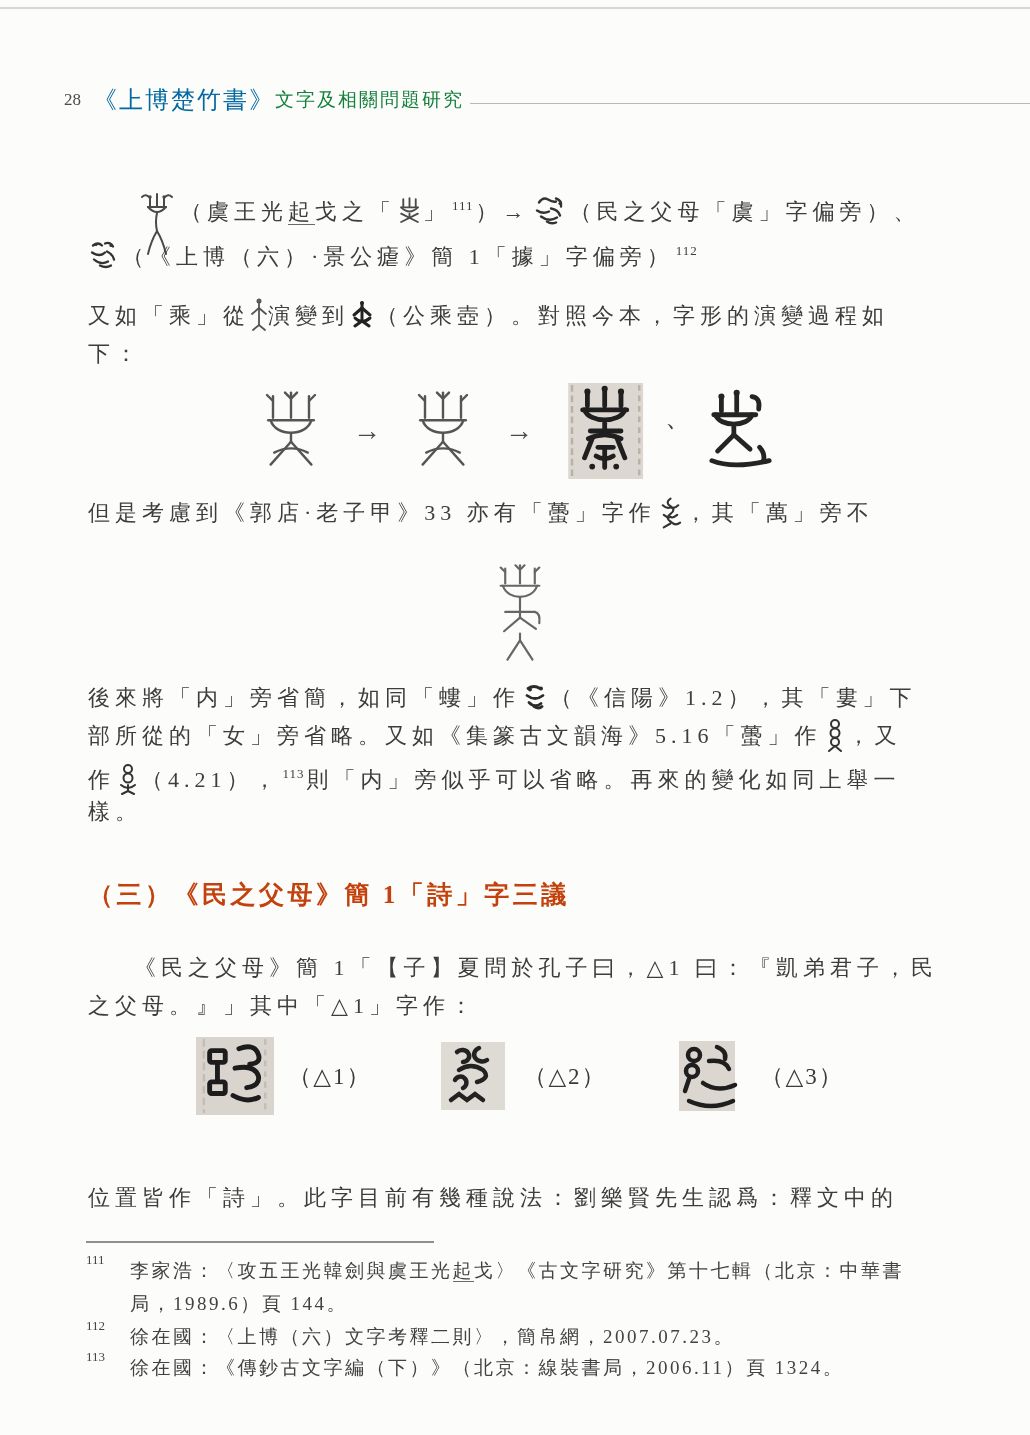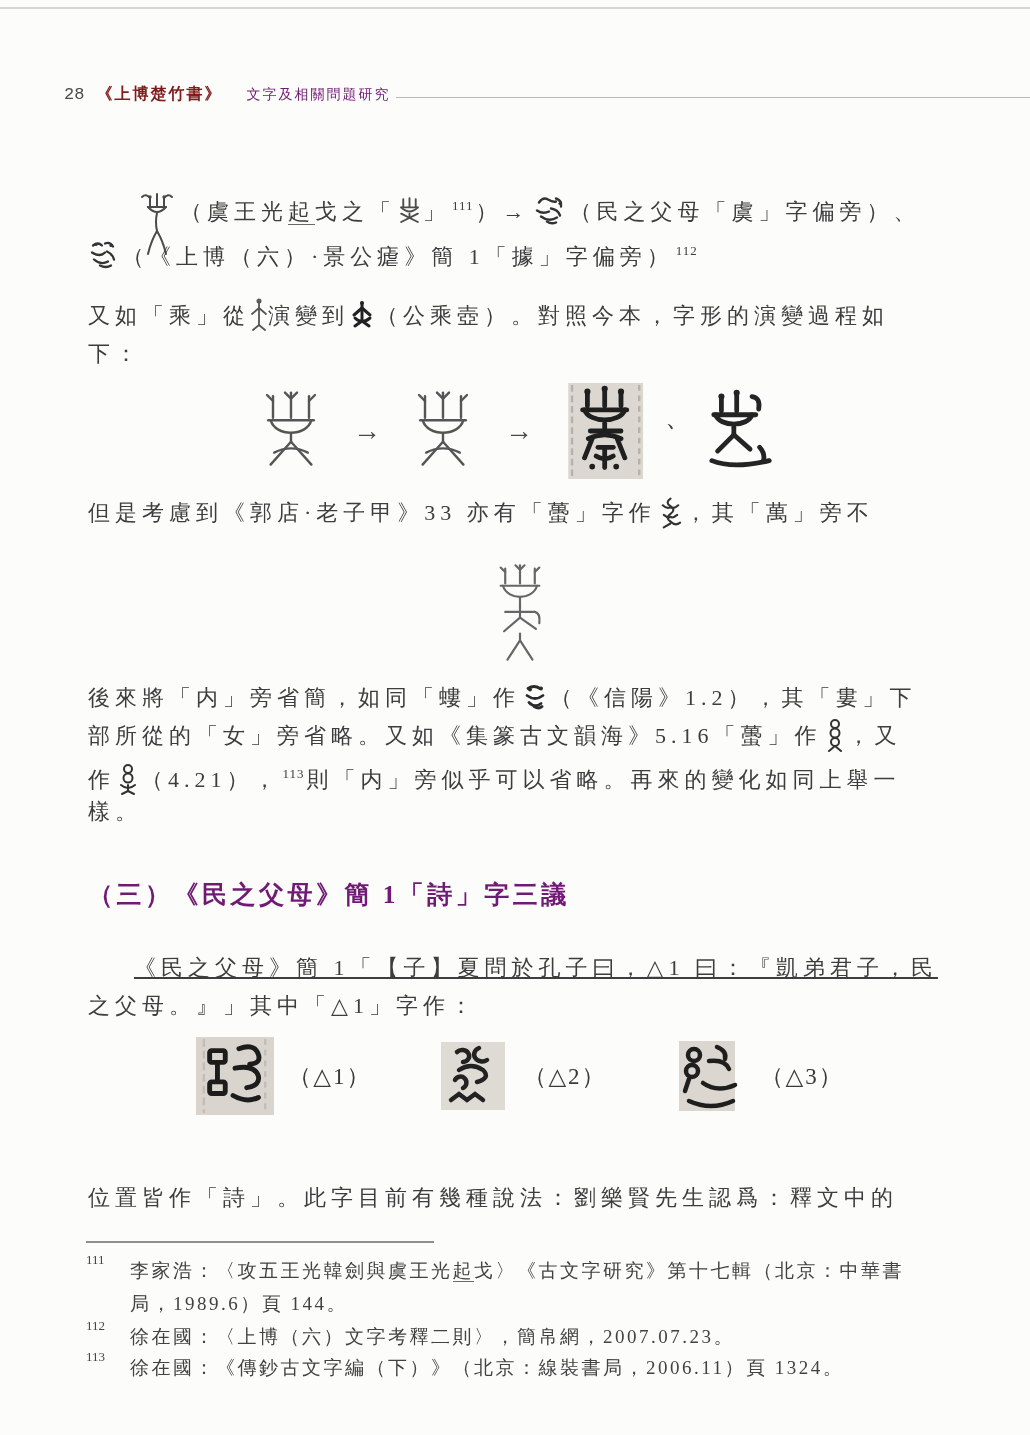--- a/index.html
+++ b/index.html
@@ -1,34 +1,34 @@
 <!DOCTYPE html>
 <html><head>
 <meta charset="utf-8">
 <style>
   html,body{margin:0;padding:0;background:#e9e9e7;}
   .page{position:relative;width:1030px;height:1435px;margin:0 auto;background:#fcfcfa;overflow:hidden;
         font-family:"Liberation Serif","DejaVu Serif",serif;color:#3d3d3d;}
   .scan-top-line{position:absolute;top:7px;left:0;width:100%;height:2px;background:#d6d6d3;}
   
   .header{position:absolute;top:84px;left:64px;right:0;display:flex;align-items:center;}
-  .pagenum{font-family:Liberation Mono, monospace;font-size:17px;color:#4a4a4a;margin-right:12px;}
-  .btitle{font-size:16px;letter-spacing:2px;color:#7f1d1d;font-weight:700;}
-  .bsub{font-size:14px;letter-spacing:2px;color:#701a75;margin-left:24px;}
+  .pagenum{font-family:Liberation Serif, serif;font-size:17px;color:#4a4a4a;margin-right:12px;}
+  .btitle{font-size:24px;letter-spacing:2px;color:#0369a1;font-weight:400;}
+  .bsub{font-size:19px;letter-spacing:2px;color:#15803d;margin-left:0;}
   .hrule{flex:1;height:1px;background:#b9b9b5;margin-left:6px;transform:translateY(3px);}
   
   .tline{position:absolute;left:88px;width:864px;font-size:22px;letter-spacing:5px;
          white-space:nowrap;line-height:40px;color:#3d3d3d;}
   .indent2{padding-left:52px;}
-  .indent2b{padding-left:46px;text-decoration:underline;}
+  .indent2b{padding-left:46px;}
   .sup{font-size:13px;vertical-align:9px;letter-spacing:1px;margin:0 2px;color:#3d3d3d;}
   .u{border-bottom:1px solid #6a6a6a;}
   .g{display:inline-block;}
   
-  .h3{position:absolute;left:88px;font-size:25px;font-weight:bold;letter-spacing:3.5px;color:#701a75;white-space:nowrap;}
+  .h3{position:absolute;left:88px;font-size:25px;font-weight:bold;letter-spacing:3.5px;color:#c2410c;white-space:nowrap;}
   
   .diagrow{position:absolute;left:88px;width:864px;display:flex;align-items:center;justify-content:center;}
   .arrow{font-size:28px;color:#4a4a4a;margin:0 26px;}
   .dcomma{font-size:26px;color:#3a3a3a;margin:0 6px;transform:translateY(-14px);}
   .isolated{position:absolute;left:88px;width:864px;display:flex;justify-content:center;}
   .glyphrow{position:absolute;left:88px;width:864px;display:flex;align-items:center;justify-content:center;gap:14px;}
   .glabel{font-size:23px;letter-spacing:2px;color:#3a3a3a;margin-right:52px;white-space:nowrap;}
   .glabel.last{margin-right:0;}
   
   .fnrule{position:absolute;left:86px;top:1241px;width:348px;height:2px;background:#8f8f8c;}

